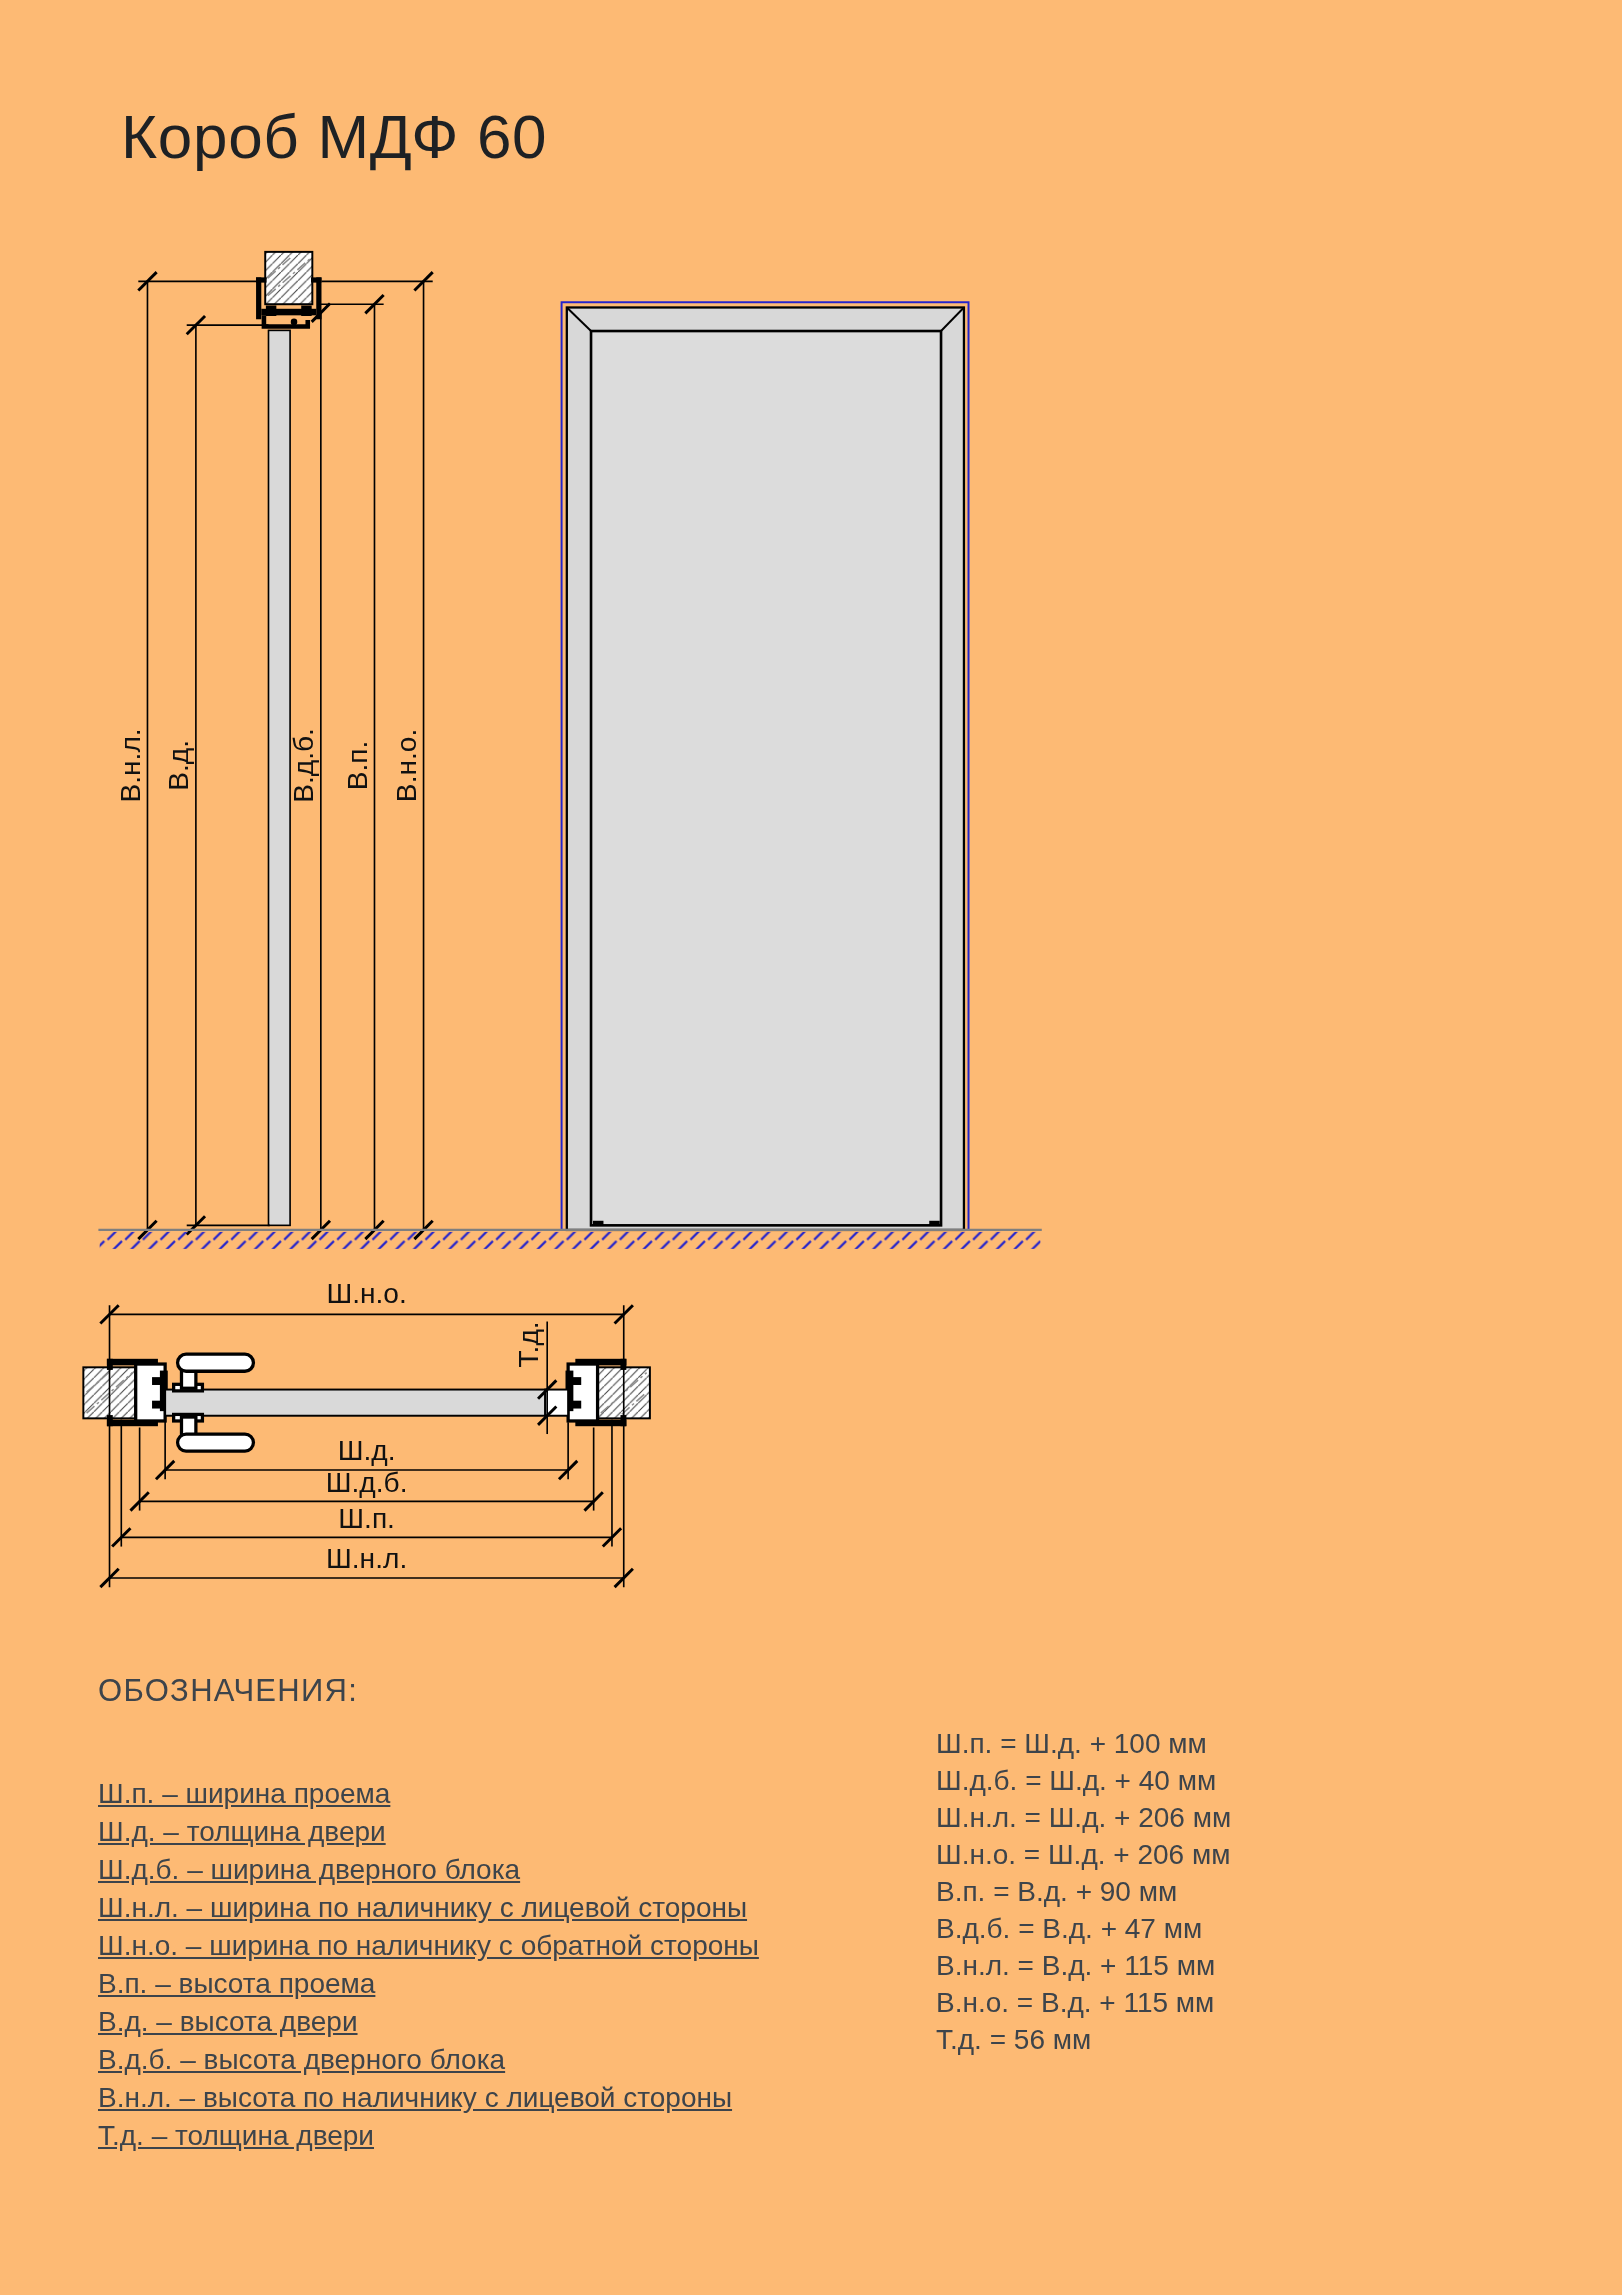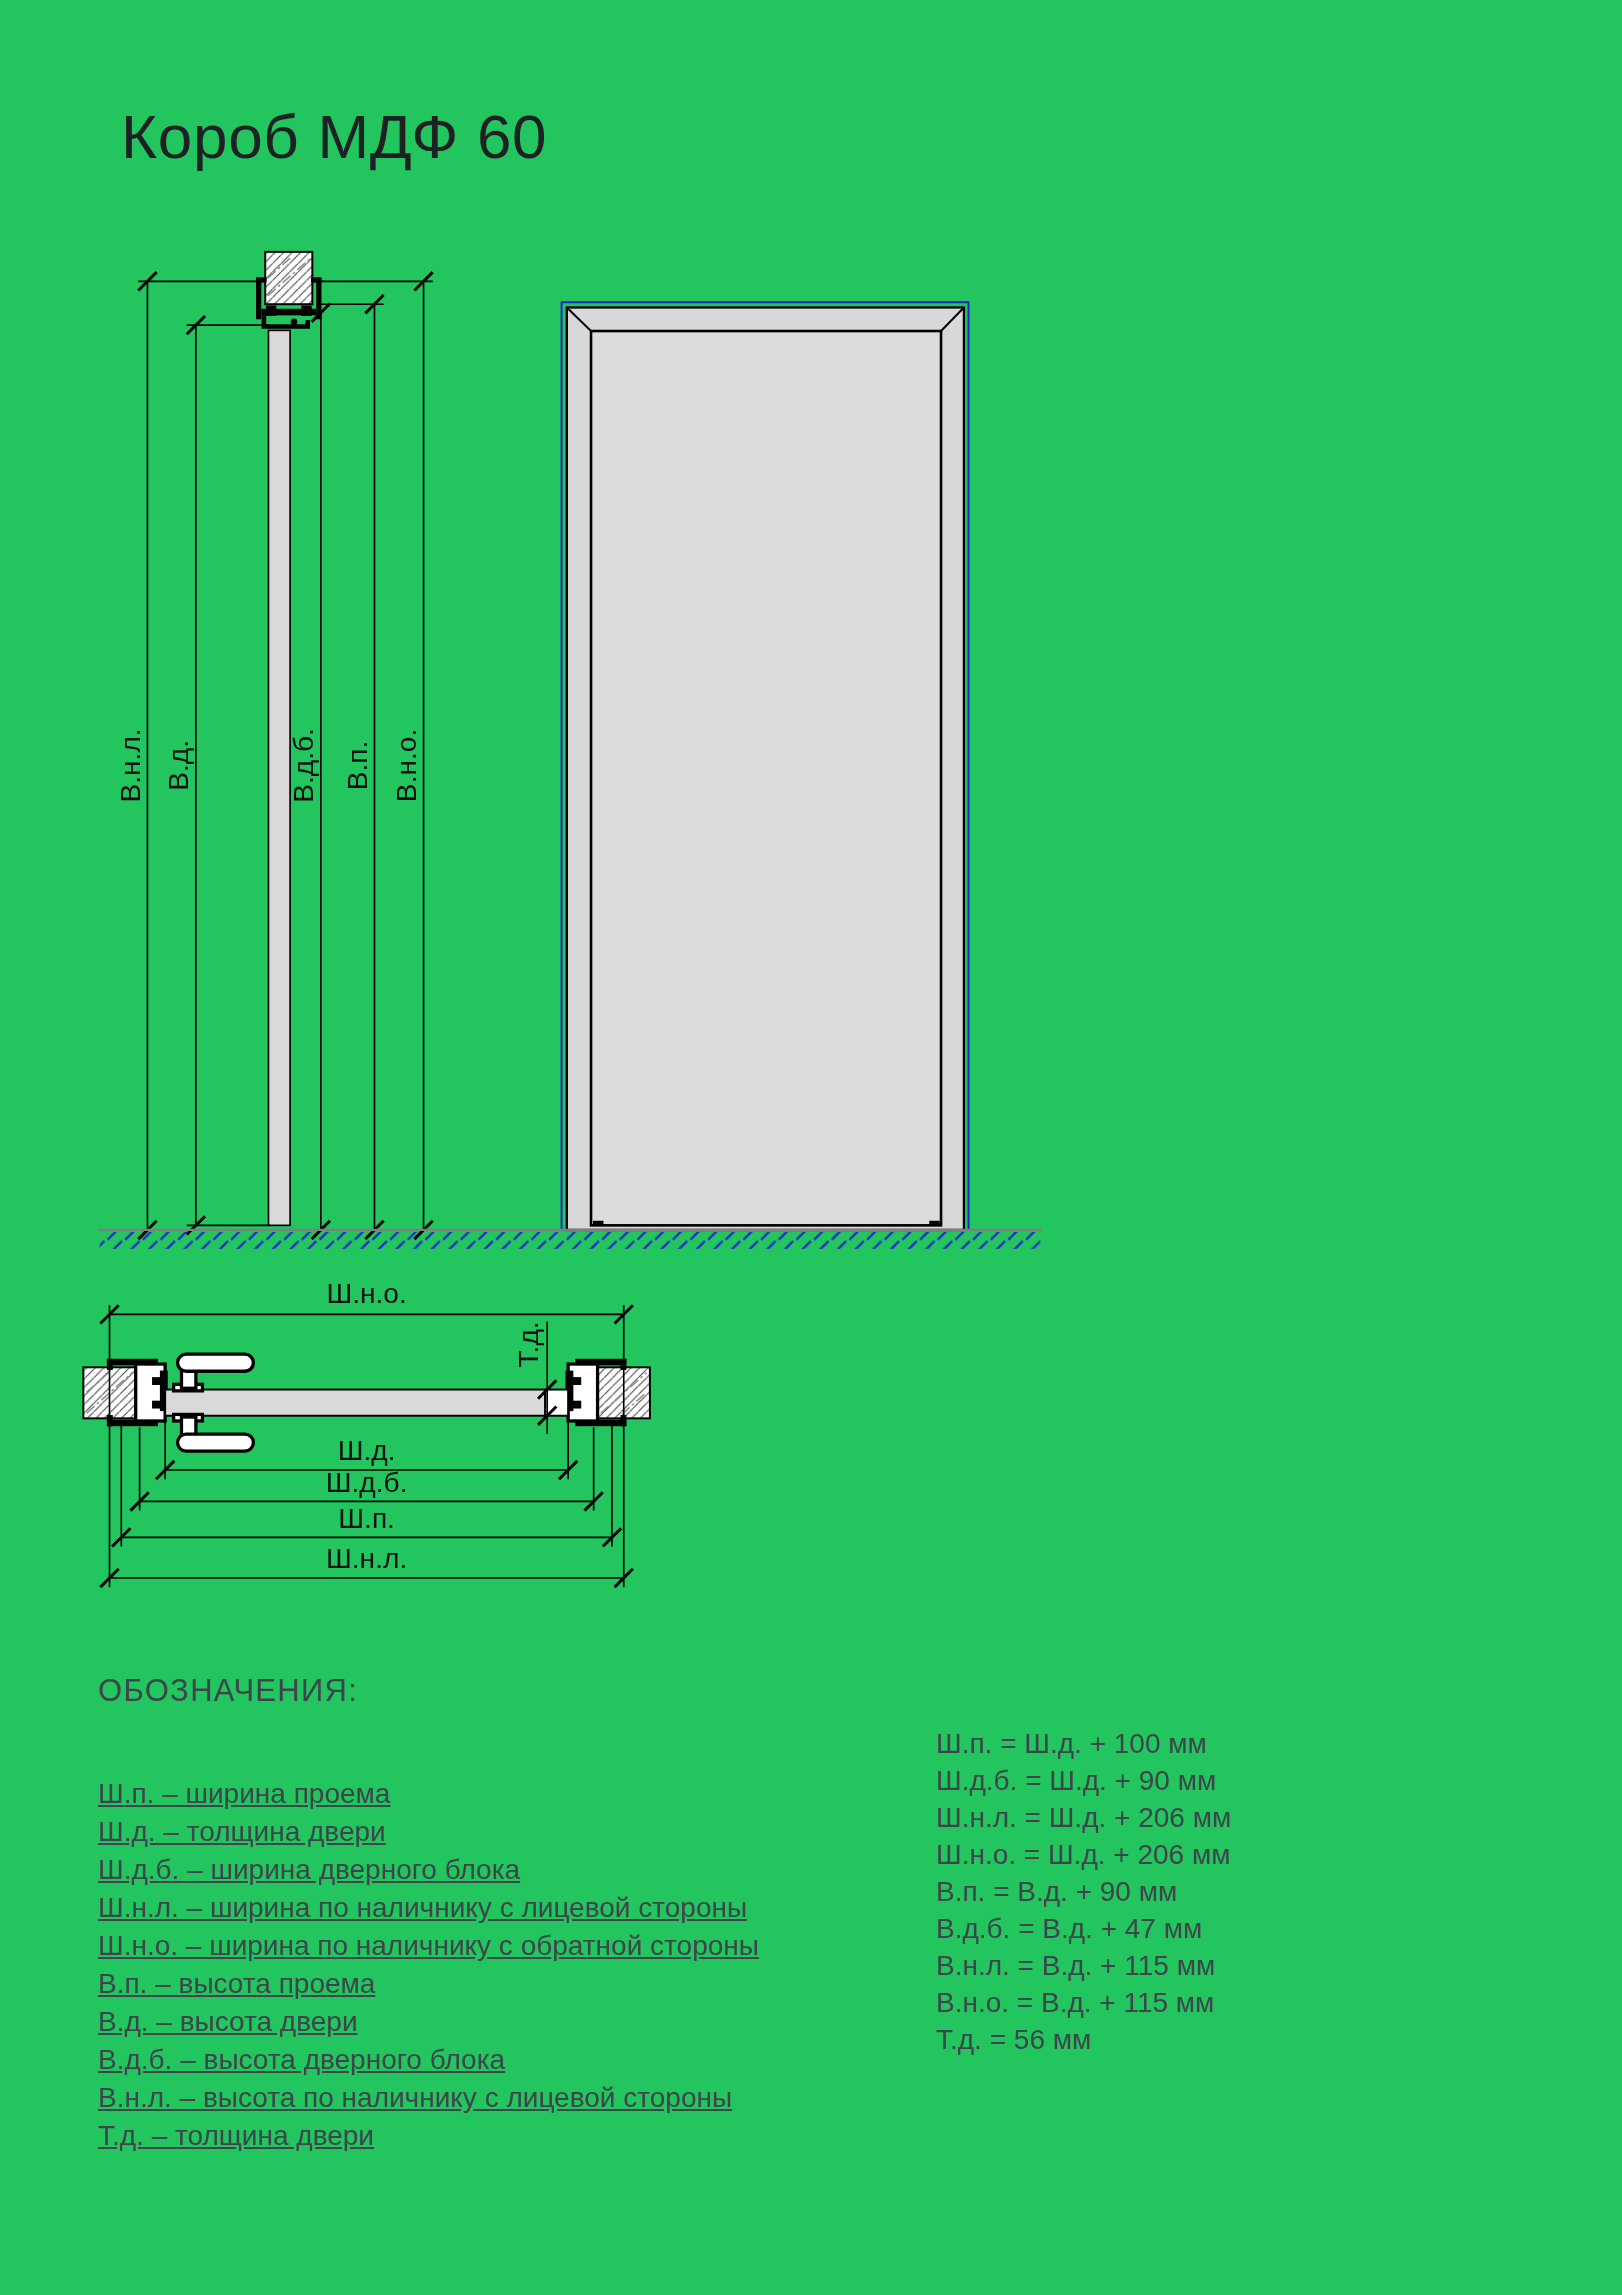--- a/index.html
+++ b/index.html
@@ -1,19 +1,19 @@
 <!DOCTYPE html>
 <html style="font-size:10.5px"><head>
 <meta charset="utf-8">
 <style>
   html,body{margin:0;padding:0;background:#ffffff;}
   #page{
     position:relative;
     width:1623px;height:2295px;
-    background:#22c55e;
+    background:#fdba74;
     font-family:"Liberation Sans", sans-serif;
     overflow:hidden;
   }
   #page-title{
     position:absolute;left:121px;top:103px;
     font-size:62px;line-height:1.1;font-weight:400;
     color:#1e2124;letter-spacing:0.7px;
   }
   #drawing{position:absolute;left:0;top:0;}
   #drawing text{
@@ -236,21 +236,21 @@
     <div class="legend-item">Ш.н.о. – ширина по наличнику с обратной стороны</div>
     <div class="legend-item">В.п. – высота проема</div>
     <div class="legend-item">В.д. – высота двери</div>
     <div class="legend-item">В.д.б. – высота дверного блока</div>
     <div class="legend-item">В.н.л. – высота по наличнику с лицевой стороны</div>
     <div class="legend-item">Т.д. – толщина двери</div>
   </div>
 
   <div class="formula-block">
     <div class="formula-item">Ш.п. = Ш.д. + 100 мм</div>
-    <div class="formula-item">Ш.д.б. = Ш.д. + 90 мм</div>
+    <div class="formula-item">Ш.д.б. = Ш.д. + 40 мм</div>
     <div class="formula-item">Ш.н.л. = Ш.д. + 206 мм</div>
     <div class="formula-item">Ш.н.о. = Ш.д. + 206 мм</div>
     <div class="formula-item">В.п. = В.д. + 90 мм</div>
     <div class="formula-item">В.д.б. = В.д. + 47 мм</div>
     <div class="formula-item">В.н.л. = В.д. + 115 мм</div>
     <div class="formula-item">В.н.о. = В.д. + 115 мм</div>
     <div class="formula-item">Т.д. = 56 мм</div>
   </div>
 
 </div>

